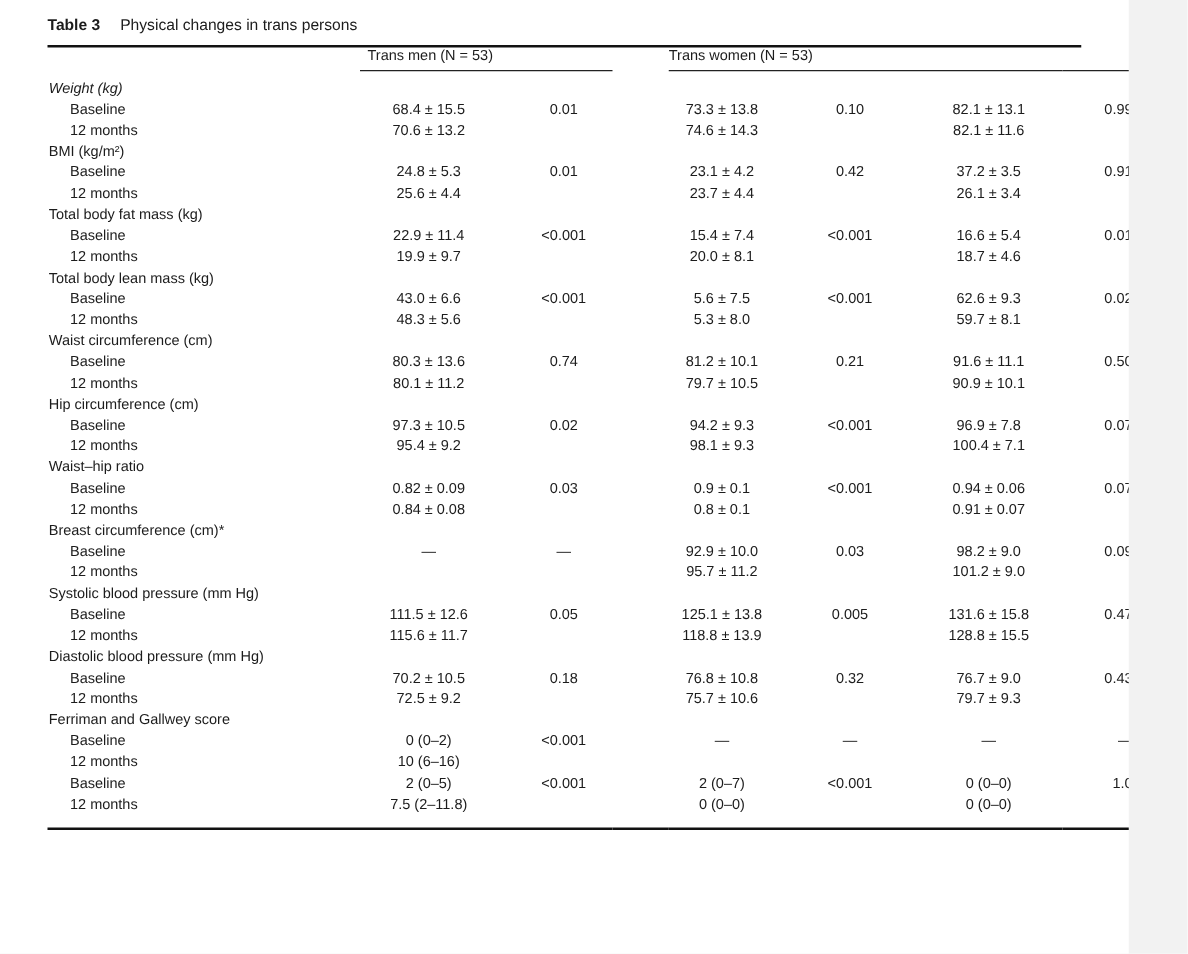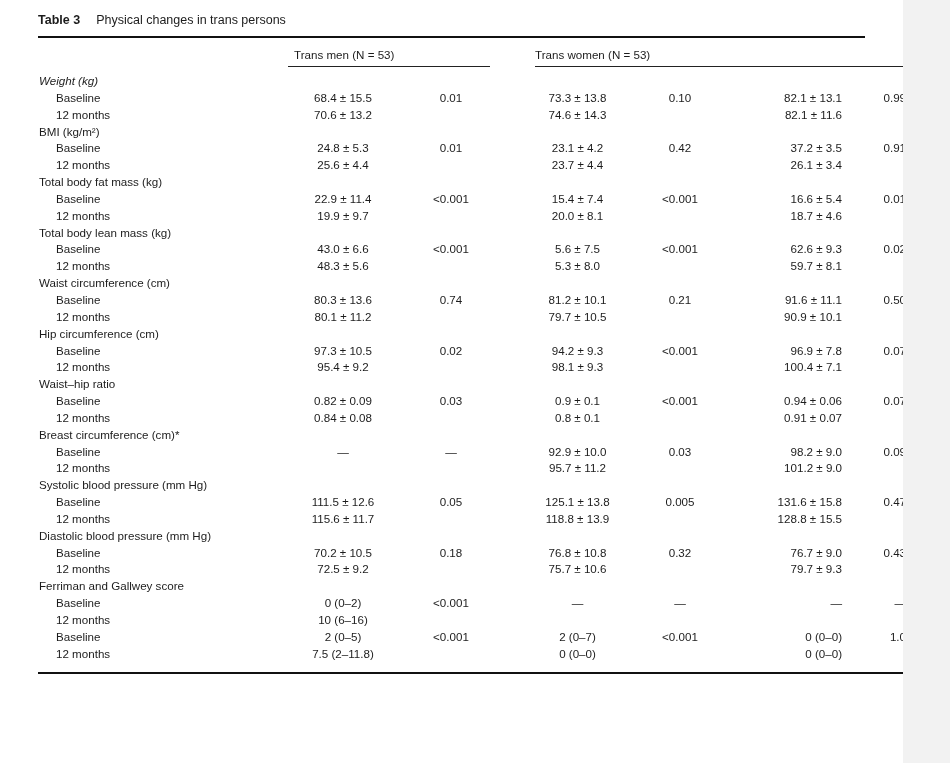--- a/index.html
+++ b/index.html
@@ -15,38 +15,38 @@
   .title-label { font-weight:bold; }
   .title-text { margin-left:16px; }
   table {
     border-collapse:collapse; table-layout:fixed; width:874px;
     font-size:11.6px; color:#1c1c1c;
   }
   col.c1 { width:250px; } col.c2 { width:124px; } col.c3 { width:78px; }
   col.cs { width:45px; }  col.c4 { width:85px; }  col.c5 { width:120px; }
   col.c6 { width:110px; } col.c7 { width:62px; }
   td, th { padding:0; font-weight:normal; text-align:left; }
-  thead tr.group-row th { padding-top:10px; padding-bottom:5px; vertical-align:bottom; font-size:11.6px; }
+  thead tr.group-row th { padding-top:0; padding-bottom:5px; vertical-align:bottom; font-size:11.6px; }
   thead tr.group-row th.grp { border-bottom:1.5px solid #222; }
   thead tr.group-row th.g1 { padding-left:6px; }
   thead tr.head-row th {
     padding-top:7px; padding-bottom:9px; vertical-align:bottom;
     white-space:pre-line; line-height:15.5px; border-bottom:1.5px solid #111;
   }
   thead tr.head-row th.h2 { padding-left:6px; }
   thead tr.head-row th.h6 { padding-left:10px; }
   thead tr.head-row th.pi { font-style:italic; }
   thead tr.head-row th.c3, thead tr.head-row th.c5 { text-align:center; }
   thead tr.head-row th.c7 { text-align:right; padding-right:8px; }
   tbody td { line-height:16.85px; vertical-align:top; }
   tbody td.sec { padding-left:1px; }
   tbody td.sub { padding-left:18px; }
   tbody td.v, tbody td.p { text-align:center; }
   tbody td.c2 { padding-right:14px; }
-  tbody td.c6 { padding-right:8px;text-align:right; }
+  tbody td.c6 { padding-right:8px; }
   tbody td.c7 { text-align:right; padding-right:6px; }
   tbody tr:first-child td { padding-top:6px;font-style:italic; }
   tbody tr:last-child td { border-bottom:2px solid #111; padding-bottom:9px; }
 </style>
 </head>
 <body>
 
 <div class="page">
 
   <div class="title-block">

